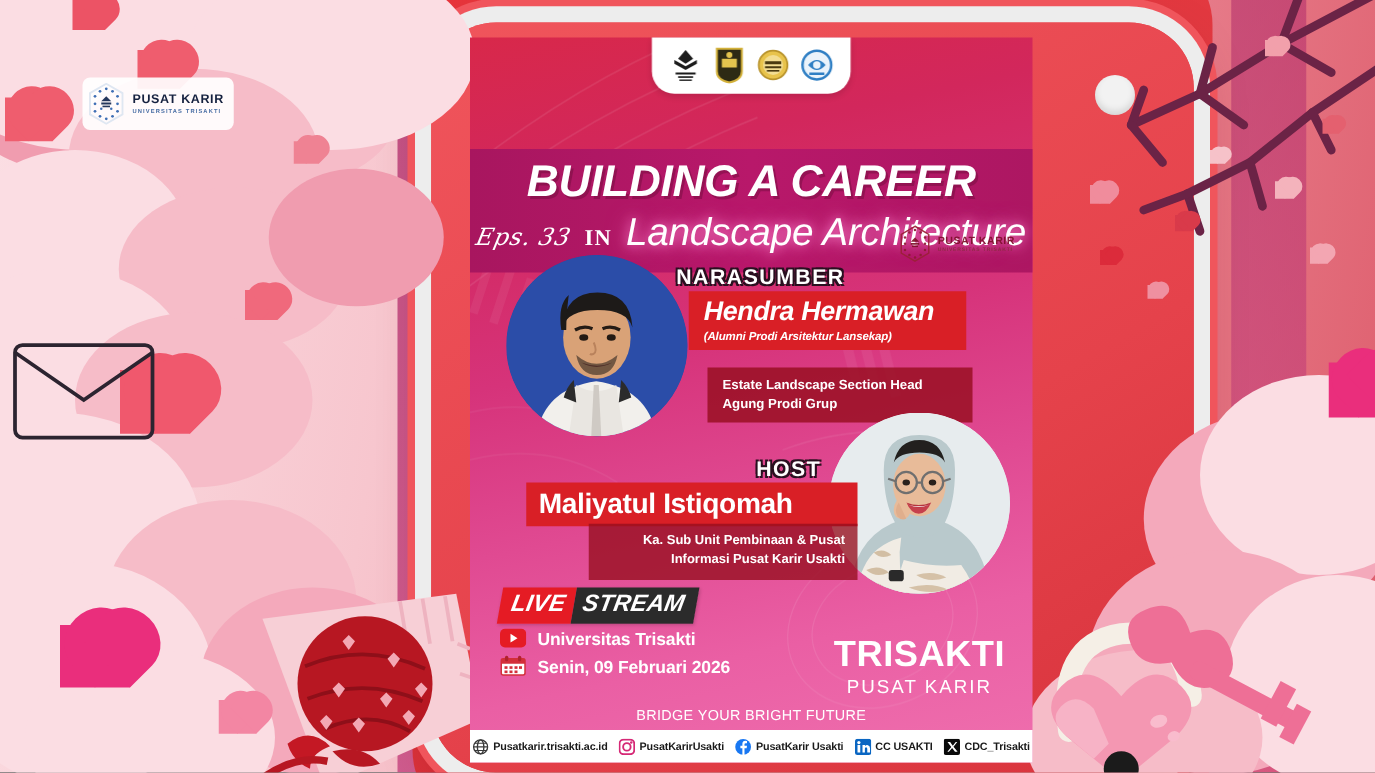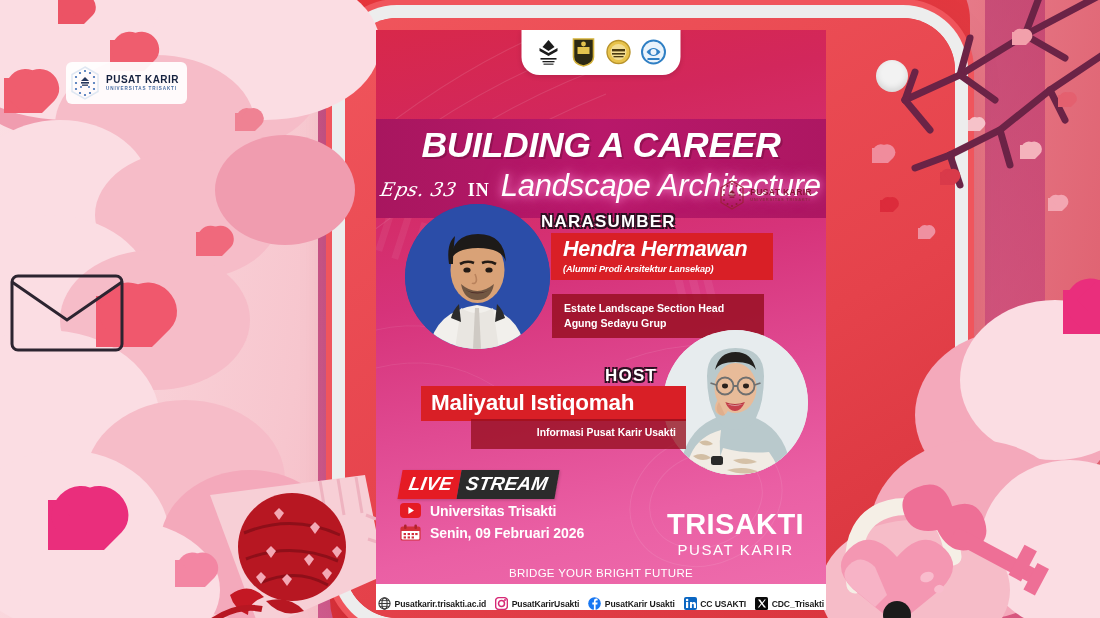--- a/index.html
+++ b/index.html
@@ -64,21 +64,21 @@
   .pl-t1{font-size:8.5px;font-weight:bold;color:#7e0f2a;letter-spacing:.4px;line-height:1;}
   .pl-t2{font-size:4px;font-weight:bold;color:#8d2a42;letter-spacing:.7px;line-height:1;margin-top:1.5px;}
 
   
   .spk-photo{position:absolute;left:29px;top:174px;width:145px;height:145px;border-radius:50%;overflow:hidden;background:#2b4da8;}
   .nara-label{position:absolute;left:165px;top:182px;font-size:17px;font-weight:900;color:#fff;letter-spacing:1.2px;
               text-shadow:-1.6px -1.6px 0 #2a1020,1.6px -1.6px 0 #2a1020,-1.6px 1.6px 0 #2a1020,1.6px 1.6px 0 #2a1020;font-style:normal;}
   .spk-name-box{position:absolute;left:175px;top:203px;width:200px;background:#d91f26;padding:6px 10px 6px 12px;font-style:italic;}
   .spk-name{font-size:21.5px;font-weight:bold;color:#fff;line-height:1;letter-spacing:-.3px;}
   .spk-alumni{font-size:9.2px;font-weight:bold;color:#fff;margin-top:3px;letter-spacing:-.1px;}
-  .spk-role-box{position:absolute;left:176px;top:264px;width:190px;background:rgba(150,14,30,.82);padding:7px 10px 8px 12px;}
+  .spk-role-box{position:absolute;left:190px;top:264px;width:190px;background:rgba(150,14,30,.82);padding:7px 10px 8px 12px;}
   .spk-role{font-size:10.6px;font-weight:bold;color:#fff;line-height:1.38;}
 
   
   .host-photo{position:absolute;right:18px;top:300px;width:145px;height:145px;border-radius:50%;overflow:hidden;background:#e9eef0;}
   .host-label{position:absolute;left:229px;top:336px;font-size:17px;font-weight:900;color:#fff;letter-spacing:1.2px;
               text-shadow:-1.6px -1.6px 0 #2a1020,1.6px -1.6px 0 #2a1020,-1.6px 1.6px 0 #2a1020,1.6px 1.6px 0 #2a1020;}
   .host-name-box{position:absolute;left:45px;top:356px;width:245px;background:#d91f26;padding:6px 10px;text-align:left;}
   .host-name{font-size:22.5px;font-weight:bold;color:#fff;line-height:1;letter-spacing:-.3px;}
   .host-role-box{position:absolute;left:95px;top:389px;width:195px;background:rgba(150,14,30,.78);padding:7px 10px 8px;text-align:right;}
   .host-role{font-size:10.4px;font-weight:bold;color:#fff;line-height:1.42;}
@@ -91,21 +91,21 @@
   .info-row{display:flex;align-items:center;gap:9px;margin-bottom:5px;}
   .info-ic{width:21px;height:17px;display:flex;align-items:center;justify-content:center;flex:0 0 21px;}
   .info-tx{font-size:14px;font-weight:bold;color:#fff;letter-spacing:-.1px;}
 
   .podcast{position:absolute;right:22px;top:480px;text-align:center;}
   .pc-1{font-size:29px;font-weight:900;color:#fff;letter-spacing:.4px;line-height:1;}
   .pc-2{font-size:15px;color:#fff;letter-spacing:1.6px;margin-top:2px;}
 
   .tagline{position:absolute;left:0;right:0;top:537px;text-align:center;font-size:11.5px;font-weight:400;color:#fff;letter-spacing:.3px;}
 
-  .social-bar{position:absolute;left:0;bottom:0;width:100%;height:26px;background:#fff;display:flex;align-items:flex-end;justify-content:center;gap:9px;}
+  .social-bar{position:absolute;left:0;bottom:0;width:100%;height:26px;background:#fff;display:flex;align-items:center;justify-content:center;gap:9px;}
   .soc{display:flex;align-items:center;gap:3.5px;}
   .soc-tx{font-size:8.6px;font-weight:bold;color:#1a1a1a;letter-spacing:-.1px;}
   .soc-ic{width:13px;height:13px;display:flex;align-items:center;justify-content:center;flex:0 0 13px;}
 </style>
 </head>
 <body>
 
 <div id="stage">
 
   <div class="bg-base"></div>
@@ -385,21 +385,21 @@
       </svg>
     </div>
 
     <div class="nara-label">NARASUMBER</div>
     <div class="spk-name-box">
       <div class="spk-name">Hendra Hermawan</div>
       <div class="spk-alumni">(Alumni Prodi Arsitektur Lansekap)</div>
     </div>
     <div class="spk-role-box">
       <div class="spk-role">Estate Landscape Section Head</div>
-      <div class="spk-role">Agung Sedayu Grup</div>
+      <div class="spk-role">Agung Prodi Grup</div>
     </div>
 
     <div class="host-photo">
       <svg viewBox="0 0 145 145" style="width:100%;height:100%;">
         <circle cx="72.5" cy="72.5" r="72.5" fill="#e7ecee"></circle>
         <path d="M16 145 q4 -42 34 -56 q22 -10 45 0 q30 14 34 56z" fill="#b9c9cc"></path>
         <path d="M44 46 q0 -28 28.5 -28 q28.5 0 28.5 28 q0 26 -8 42 q-6 12 -20 12 q-14 0 -20 -12 q-9 -16 -9 -42z" fill="#b9c9cc"></path>
         <ellipse cx="72.5" cy="58" rx="21" ry="25" fill="#e8bb99"></ellipse>
         <path d="M52 40 q4 -18 20.5 -18 q16.5 0 20.5 18 q-4 -8 -20.5 -8 q-16.5 0 -20.5 8z" fill="#22201e"></path>
         <g stroke="#6f6f6f" stroke-width="1.8" fill="none">
@@ -429,20 +429,21 @@
         <path d="M60 66 q-8 4 -8 12 q0 7 7 7 q5 0 6 -5" fill="#e8bb99"></path>
         <path d="M56 72 q-4 6 -1 11 q3 4 7 2" fill="#e0ae8c"></path>
       </svg>
     </div>
 
     <div class="host-label">HOST</div>
     <div class="host-name-box">
       <div class="host-name">Maliyatul Istiqomah</div>
     </div>
     <div class="host-role-box">
+      <div class="host-role">Ka. Sub Unit Pembinaan &amp; Pusat</div>
       <div class="host-role">Informasi Pusat Karir Usakti</div>
     </div>
 
     <div class="live-badge">
       <span class="live-a">LIVE</span>
       <span class="live-b">STREAM</span>
     </div>
 
     <div class="info-list">
       <div class="info-row">

